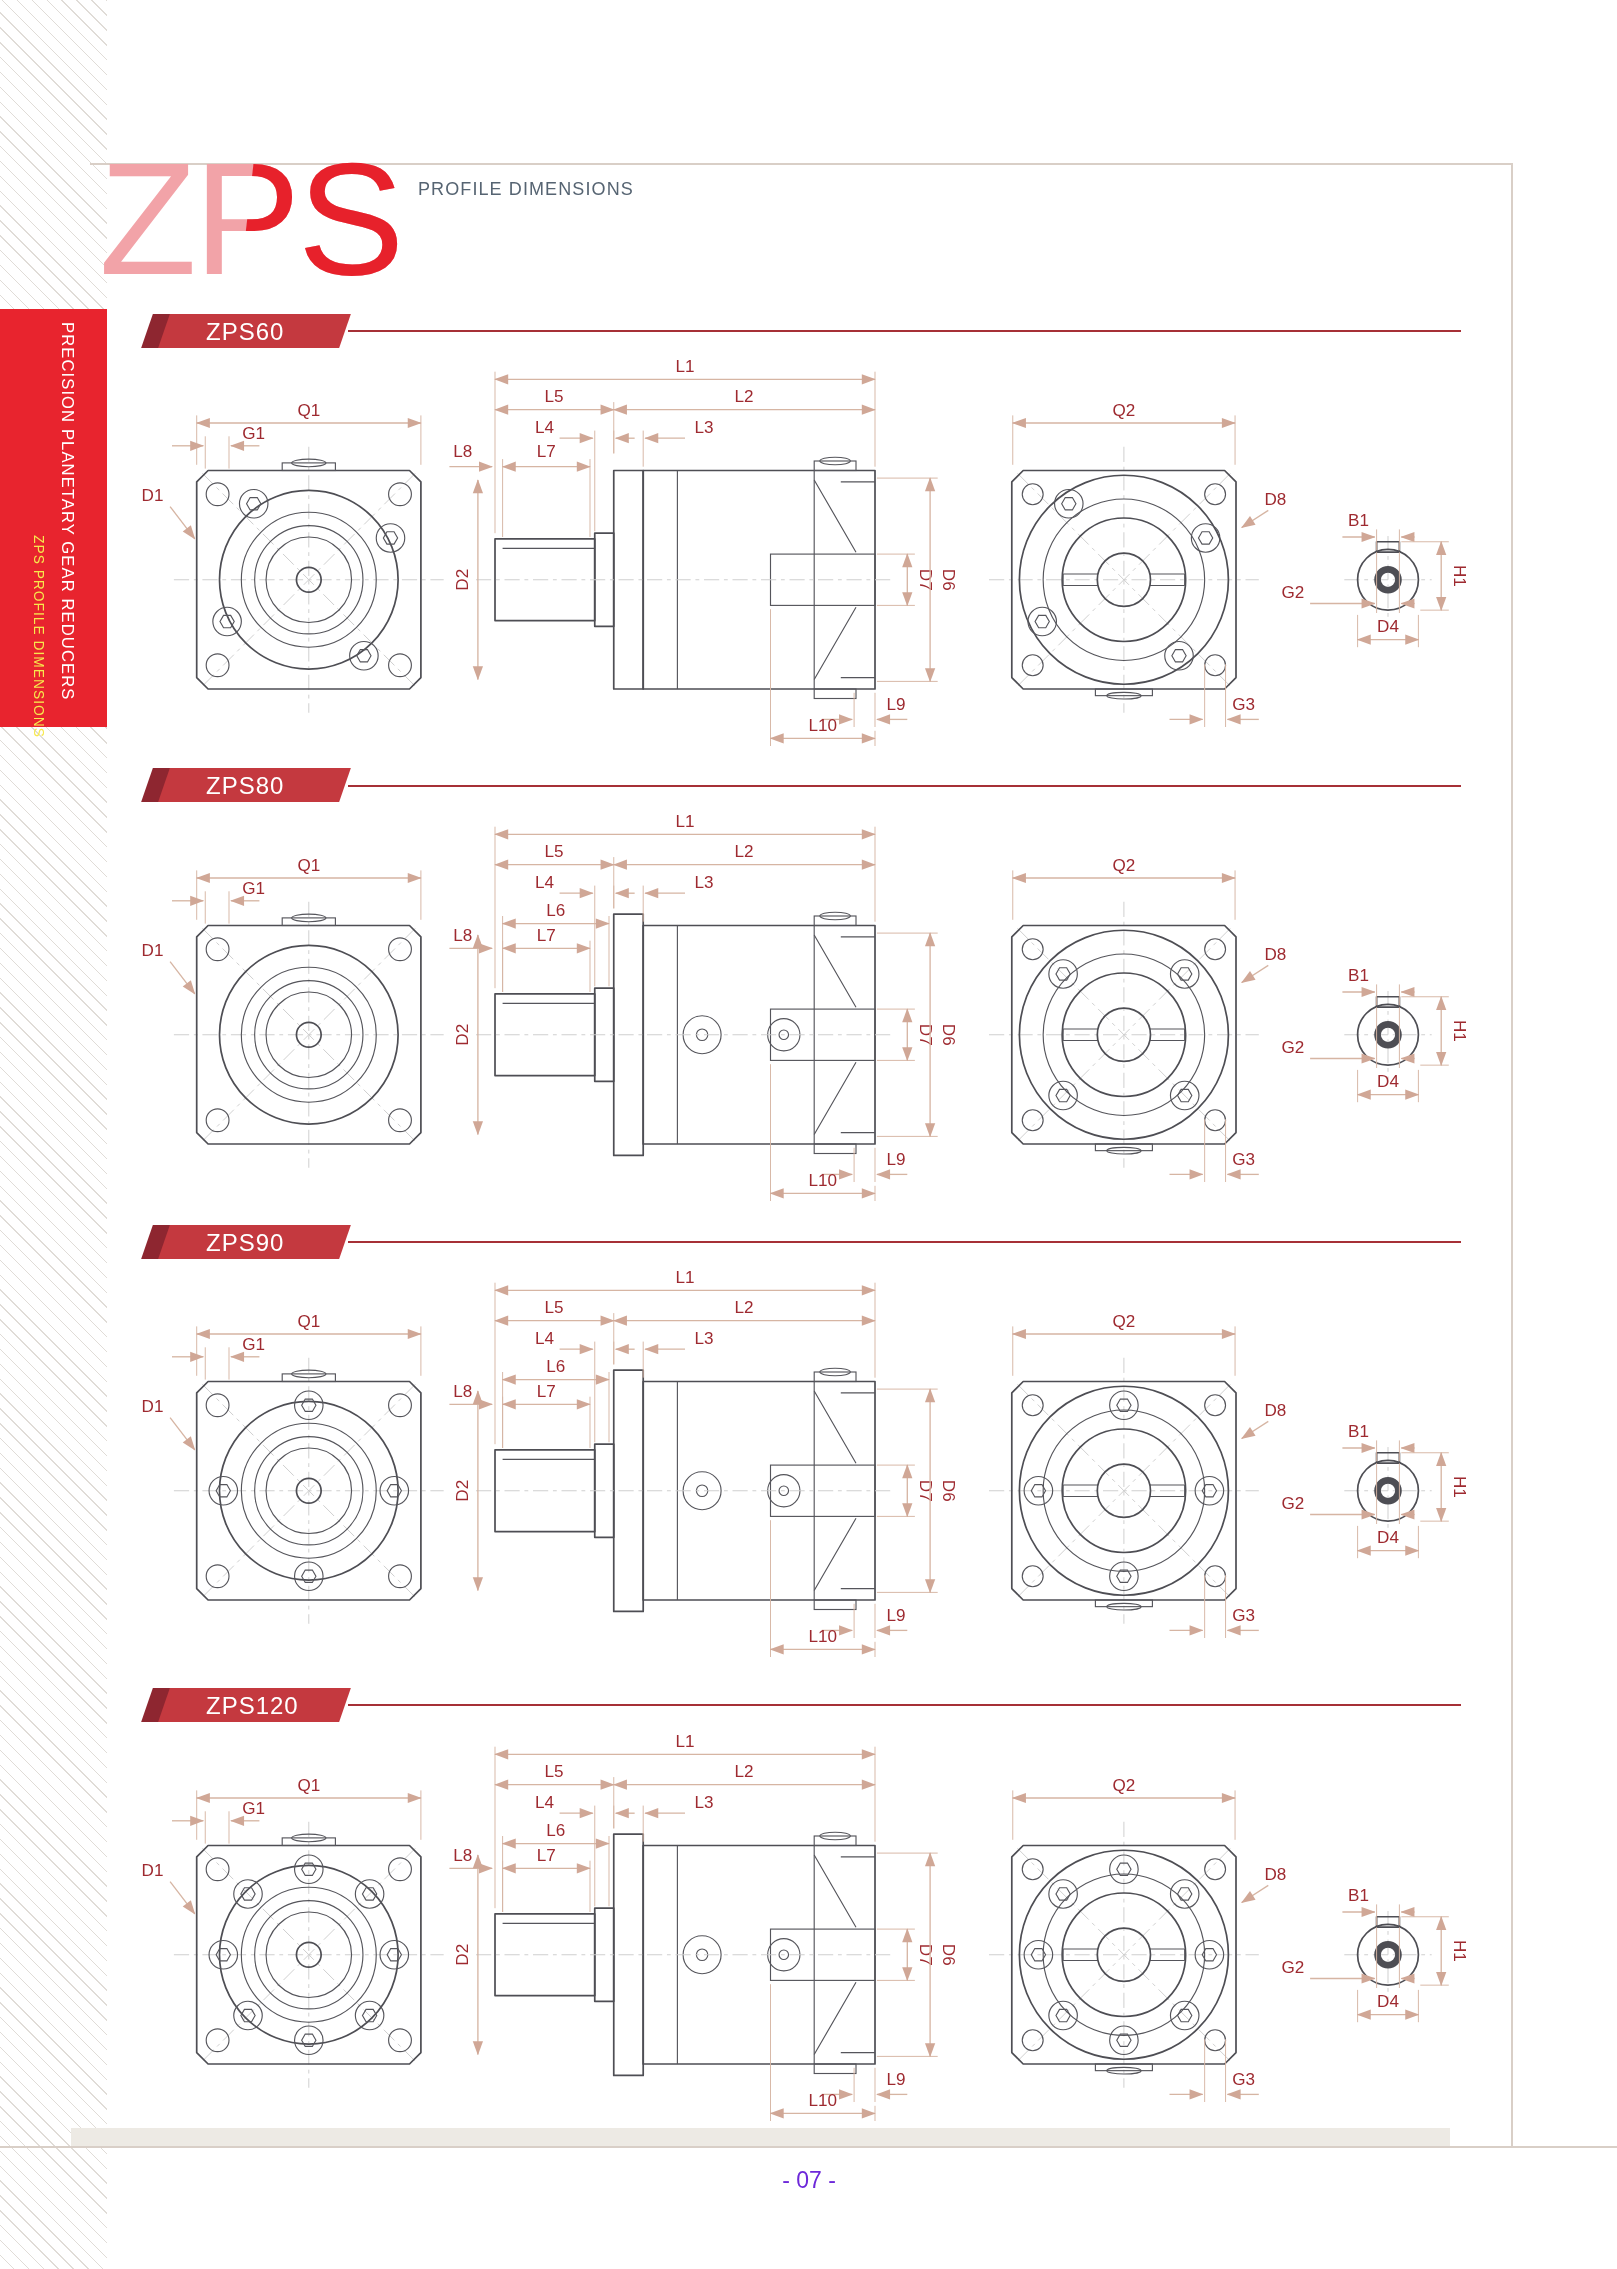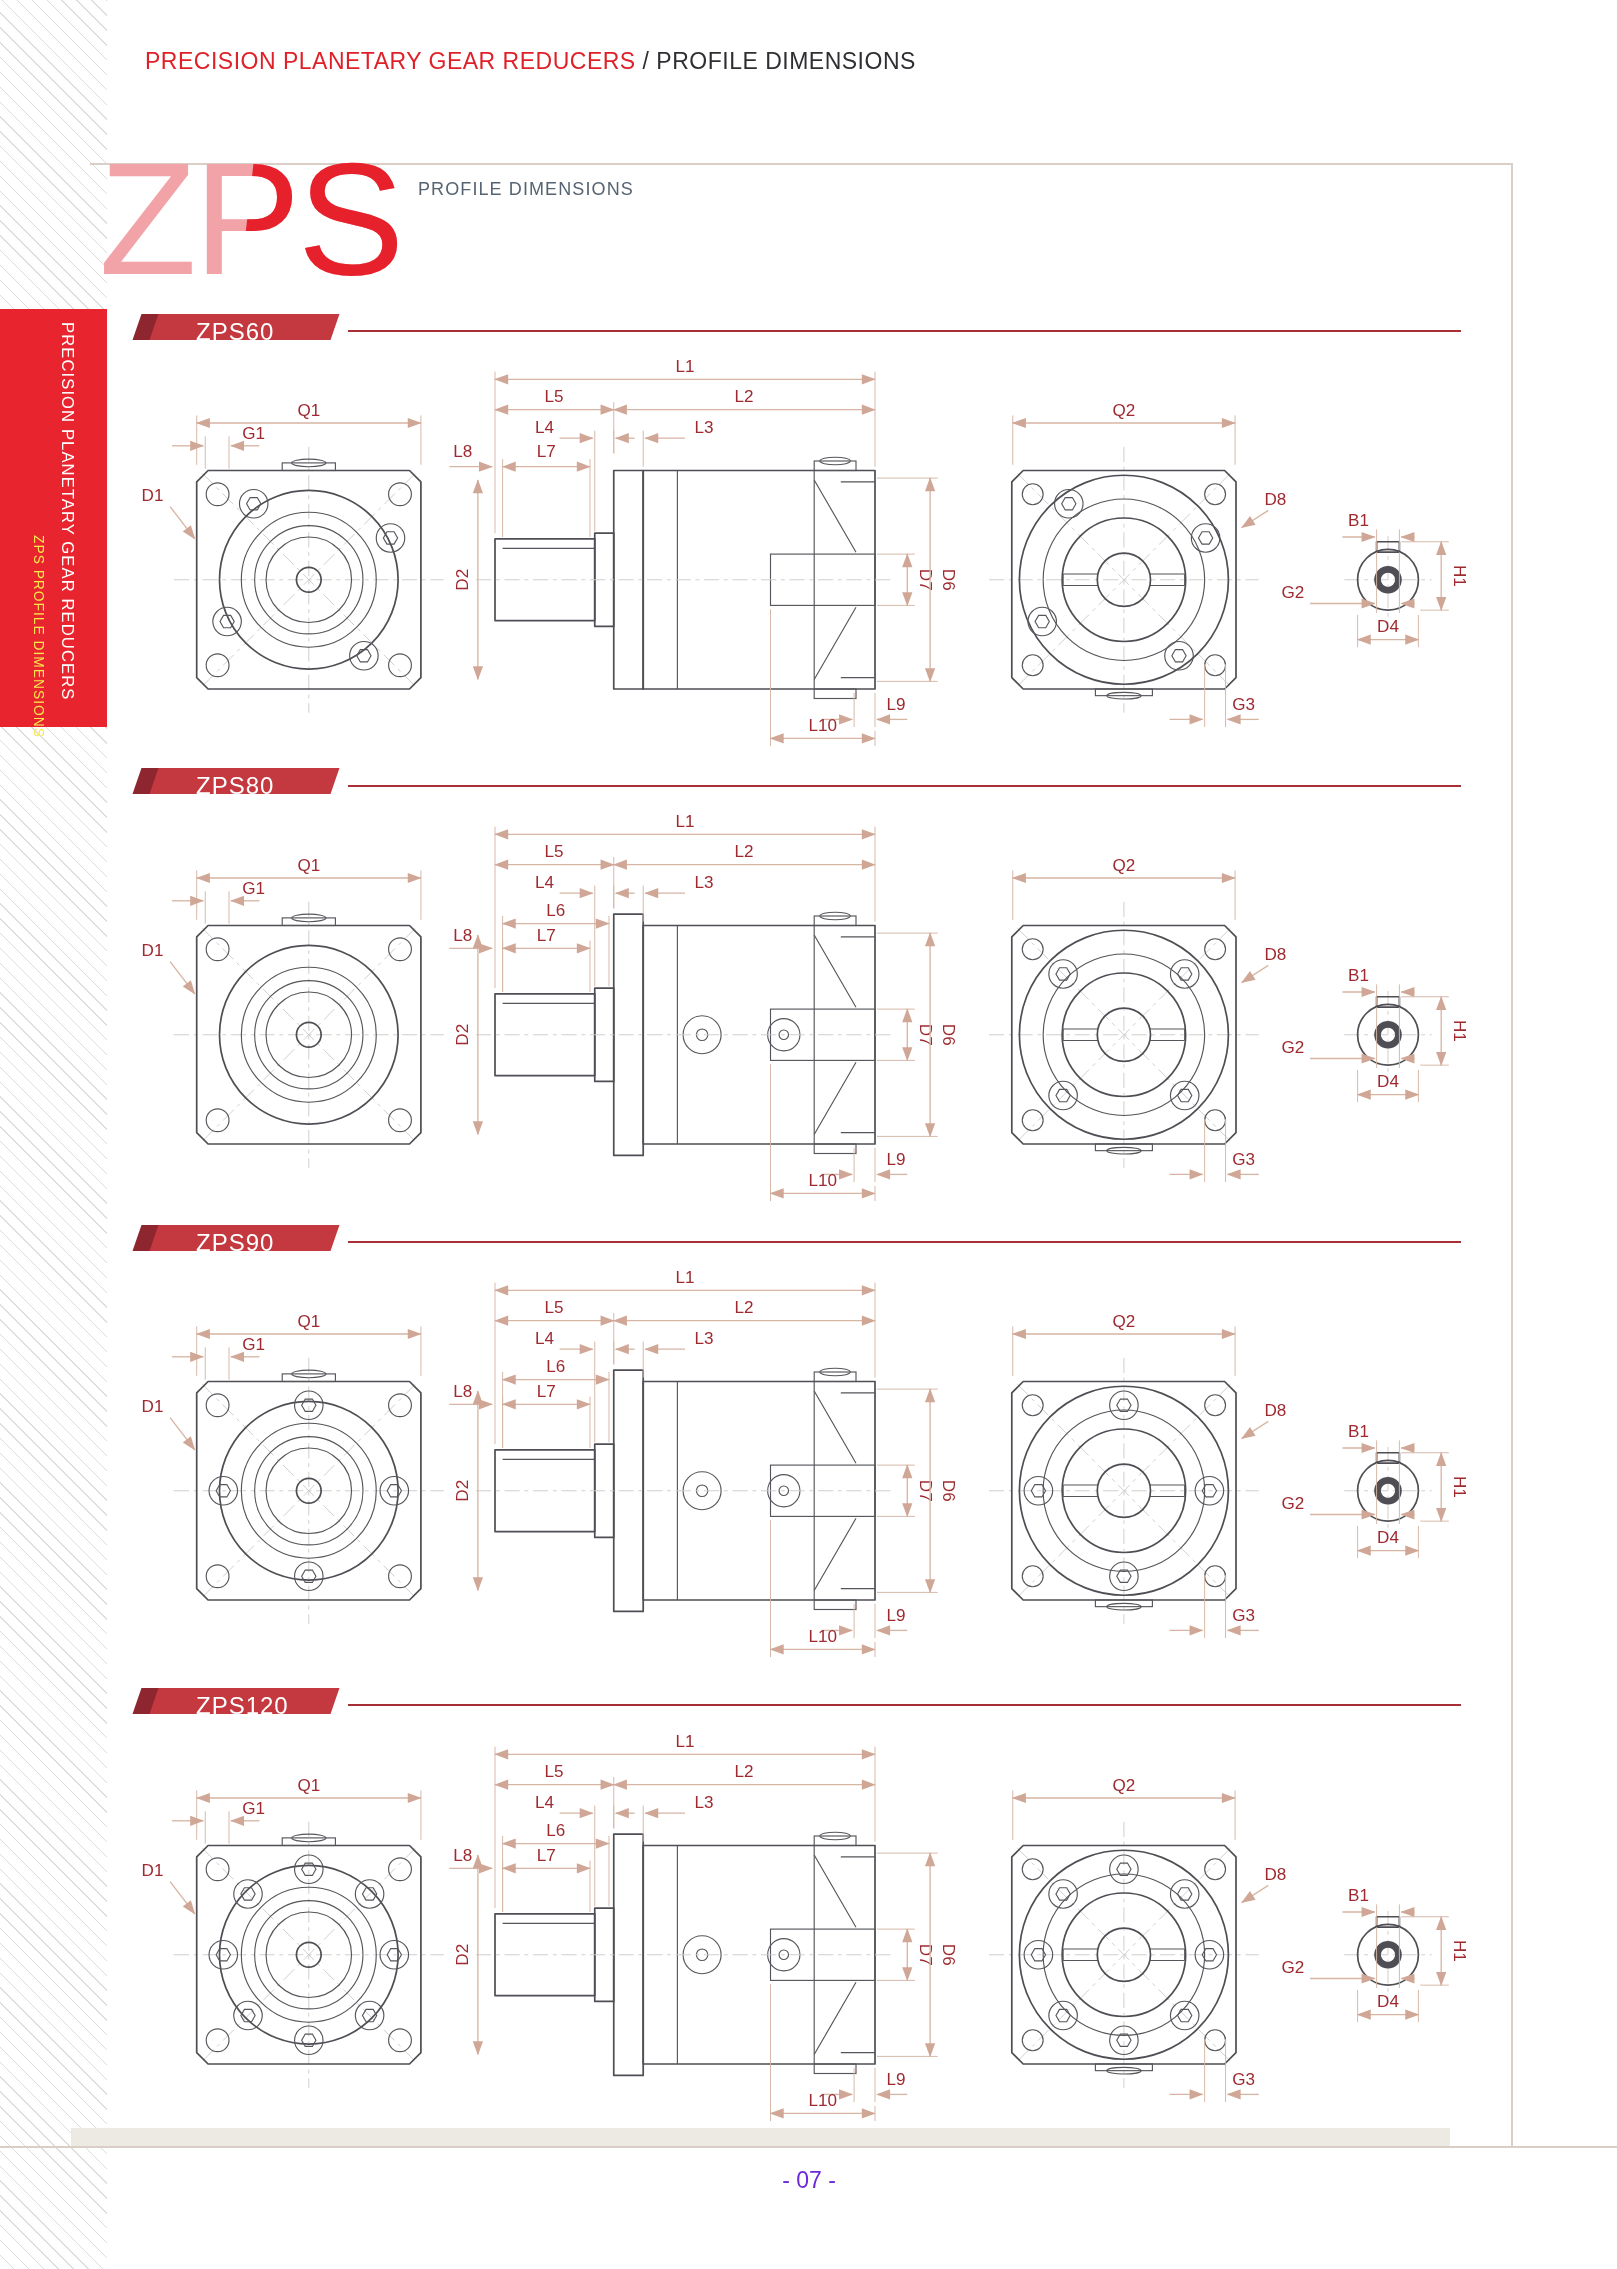--- a/index.html
+++ b/index.html
@@ -23,21 +23,21 @@
   .foot-band{position:absolute;left:71px;top:2128px;width:1379px;height:18px;background:#edeae4;}
   .foot-line{position:absolute;left:0;top:2146px;width:1618px;height:1.9px;background:#d9cfc7;}
   .pagenum{position:absolute;left:0;right:0;top:2167px;text-align:center;color:#6d28d9;font-size:23px;}
   
   .logo{position:absolute;left:99px;top:139px;font-size:160px;line-height:1;letter-spacing:-2.9px;
         color:#f2a3a8;font-weight:400;}
   .logo .red-overlay{position:absolute;inset:0;color:#e7212b;
         clip-path:polygon(52% 0,100% 0,100% 100%,46% 100%);}
   .logo-sub{position:absolute;left:418px;top:179px;color:#566472;font-size:18px;letter-spacing:1.1px;}
   
-  .ribbon{position:absolute;left:135px;width:202px;height:26px;}
+  .ribbon{position:absolute;left:145px;width:202px;height:34px;}
   .rb-acc{position:absolute;left:1.9px;top:0;width:42px;height:100%;background:#8e2630;transform:skewX(-19deg);}
   .rb-body{position:absolute;left:19px;top:0;width:181px;height:100%;background:#c4393f;transform:skewX(-19deg);}
   .rb-label{position:absolute;left:61px;top:3.8px;color:#ffffff;font-size:24px;letter-spacing:1px;}
   .rb-line{position:absolute;left:348px;width:1113px;height:1.9px;background:#a63036;}
   
   svg.draw{position:absolute;left:114px;width:1389px;height:418px;}
   .o1{stroke:#4e4e54;stroke-width:1.8;fill:none;stroke-linejoin:round;}
   .o2{stroke:#55555b;stroke-width:1.2;fill:none;}
   .cl{stroke:#cccccc;stroke-width:1;fill:none;stroke-dasharray:16 5 4 5;}
   .dim{stroke:#d6b5a3;stroke-width:1.4;fill:none;}
@@ -113,21 +113,20 @@
 
 <div class="page">
 
   <div class="hatch"></div>
 
   <div class="sidebar">
     <span class="vtext sb1">PRECISION PLANETARY GEAR REDUCERS</span>
     <span class="vtext sb2">ZPS PROFILE DIMENSIONS</span>
   </div>
 
-  <div class="header"><span class="h-red">PRECISION PLANETARY GEAR REDUCERS</span><span class="h-dark"> / </span><span class="h-dark">PROFILE DIMENSIONS</span></div>
 
   <div class="frame-top"></div>
   <div class="frame-right"></div>
 
   <div class="logo"><span>ZPS</span><span class="red-overlay">ZPS</span></div>
   <div class="logo-sub">PROFILE DIMENSIONS</div>
 
   <div class="ribbon" style="top:314px">
     <div class="rb-acc"></div>
     <div class="rb-body"></div>

